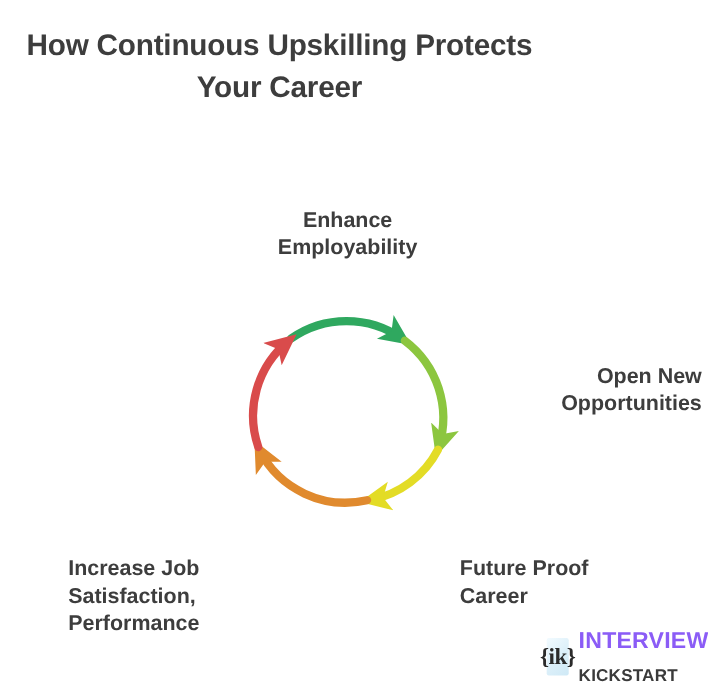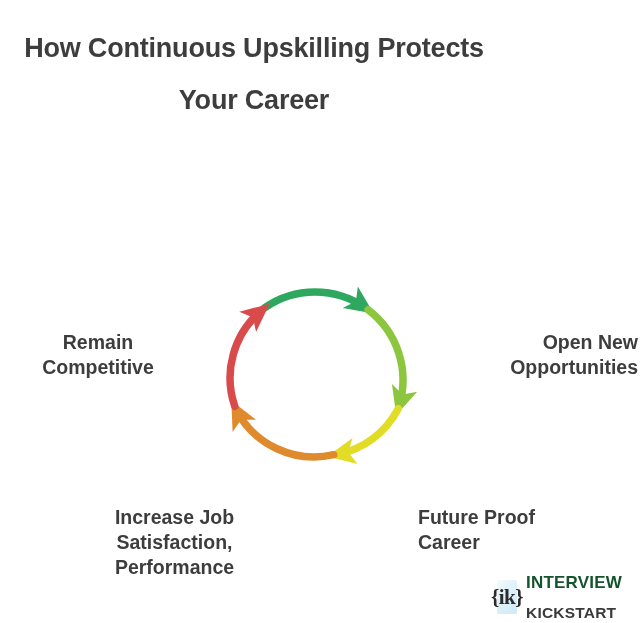--- a/index.html
+++ b/index.html
@@ -17,21 +17,21 @@
   }
 
   #page-title {
     position: absolute;
     left: 0;
     top: 22px;
     width: 508px;
     text-align: center;
     font-size: 27px;
     font-weight: bold;
-    line-height: 52px;
+    line-height: 38px;
     color: #3d3d3d;
     letter-spacing: -0.2px;
     padding: 0 14px;
     box-sizing: border-box;
   }
 
   #cycle-diagram {
     position: absolute;
     left: 0;
     top: 0;
@@ -67,21 +67,21 @@
   .label-bottom-right {
     left: 418px;
     top: 505px;
     width: 200px;
     text-align: left;
   }
   .label-bottom-left {
     left: 62px;
     top: 505px;
     width: 225px;
-    text-align: center;
+    text-align: left;
   }
   .label-left {
     left: 8px;
     top: 330px;
     width: 180px;
     text-align: center;
   }
 
   #brand-logo {
     position: absolute;
@@ -106,24 +106,24 @@
     color: #2b2b2b;
     letter-spacing: -0.5px;
   }
   .logo-words {
     display: flex;
     flex-direction: column;
     justify-content: center;
     line-height: 1.0;
   }
   .logo-line1 {
-    font-size: 17px;
+    font-size: 21px;
     font-weight: bold;
     letter-spacing: 0.2px;
-    color: #14532d;
+    color: #8b5cf6;
   }
   .logo-line2 {
     font-size: 15.5px;
     font-weight: bold;
     letter-spacing: 0.2px;
     color: #3a3a3a;
     margin-top: 14px;
   }
 </style>
 </head>
@@ -156,33 +156,33 @@
 
     <path d="M 368.0 309.7 A 88 88 0 0 1 399.1 405.7" fill="none" stroke="#8cc63f" stroke-width="7.5" stroke-linecap="round" marker-end="url(#ah-lime)"></path>
 
     <path d="M 398.2 408.7 A 88 88 0 0 1 336.8 454.5" fill="none" stroke="#e3dc26" stroke-width="7.5" stroke-linecap="round" marker-end="url(#ah-yellow)"></path>
 
     <path d="M 333.7 454.7 A 88 88 0 0 1 235.8 409.3" fill="none" stroke="#e08a2e" stroke-width="7.5" stroke-linecap="round" marker-end="url(#ah-orange)"></path>
 
     <path d="M 234.8 406.4 A 88 88 0 0 1 262.0 310.1" fill="none" stroke="#d94b4b" stroke-width="7.5" stroke-linecap="round" marker-end="url(#ah-red)"></path>
   </svg>
 
+  <div class="node-label label-top">Enhance
+Employability</div>
 
   <div class="node-label label-bottom-right">Future Proof
 Career</div>
 
   <div class="node-label label-right">Open New
 Opportunities</div>
 
   <div class="node-label label-bottom-left">Increase Job
 Satisfaction,
 Performance</div>
 
-  <div class="node-label label-left">Remain
-Competitive</div>
 </div>
 
 <div id="brand-logo">
   <div class="logo-mark">{ik}</div>
   <div class="logo-words">
     <span class="logo-line1">INTERVIEW</span>
     <span class="logo-line2">KICKSTART</span>
   </div>
 </div>
 

